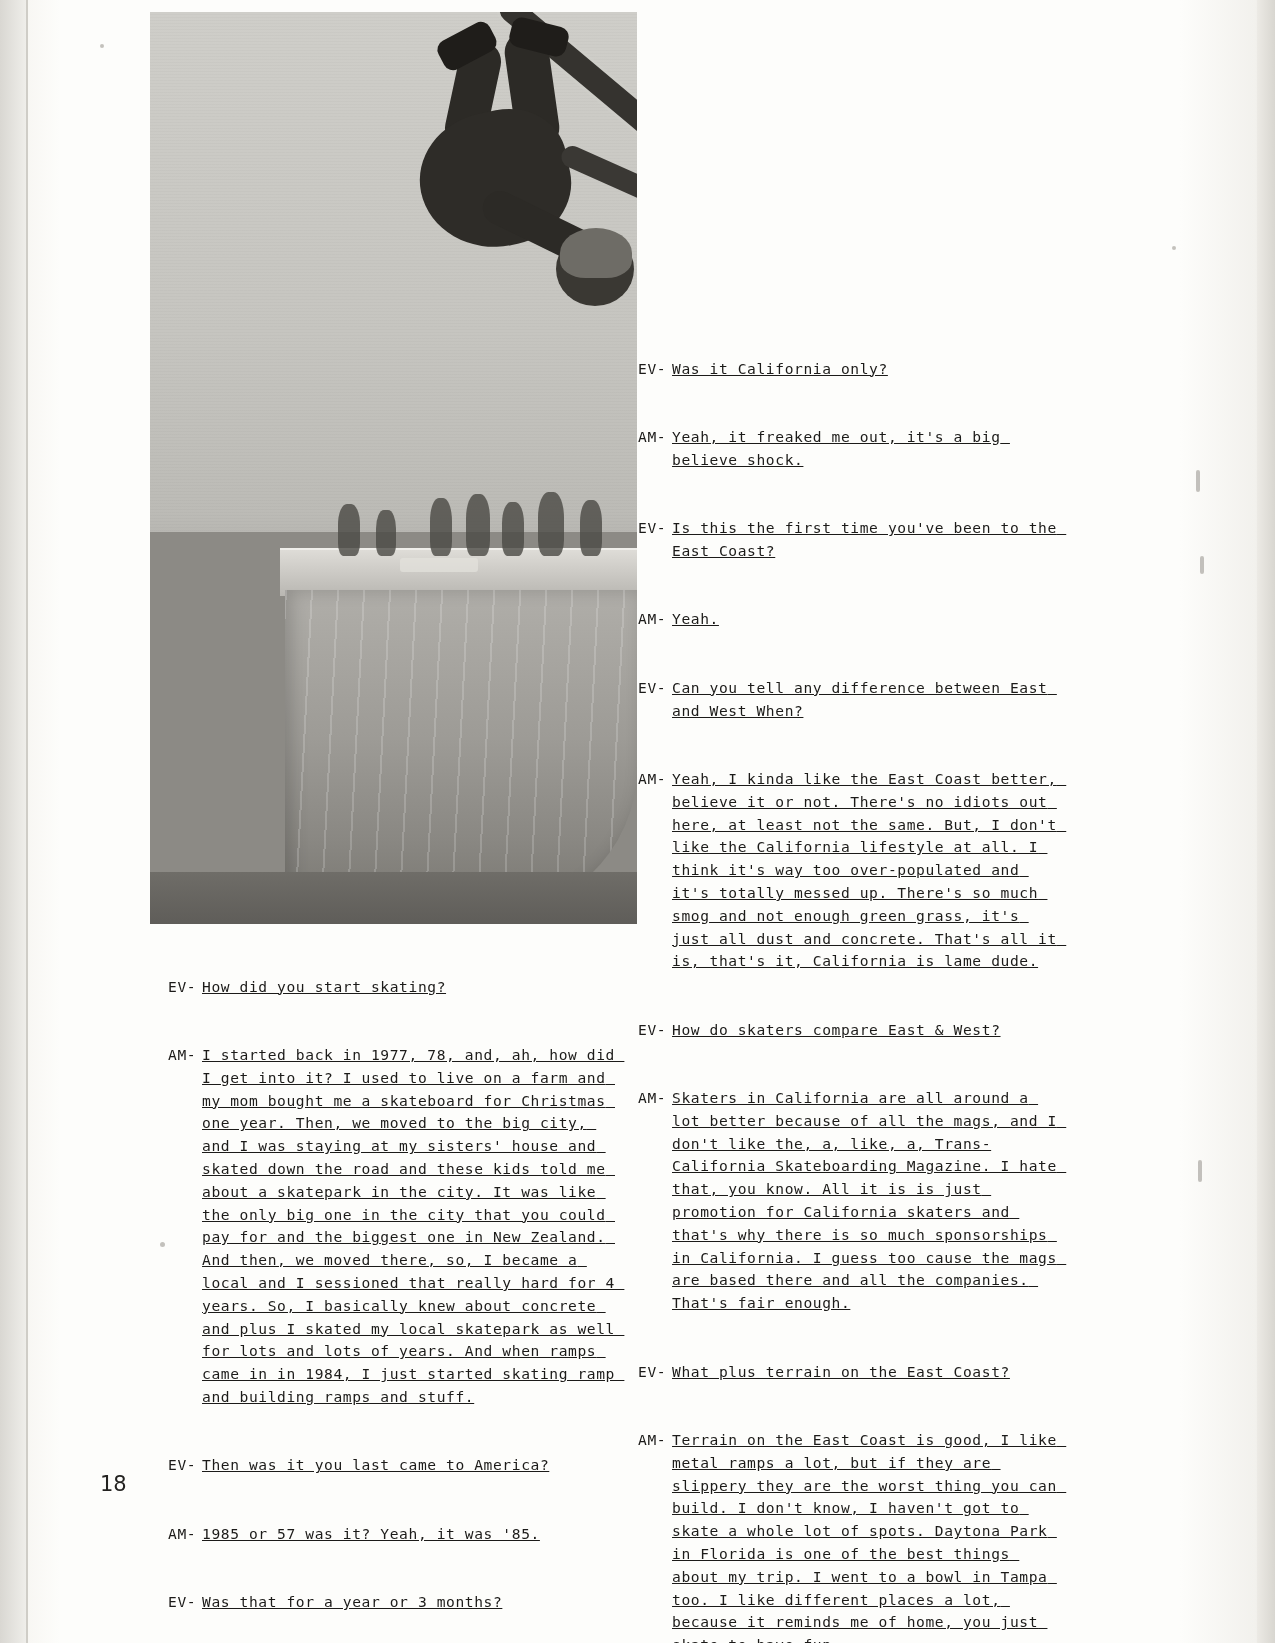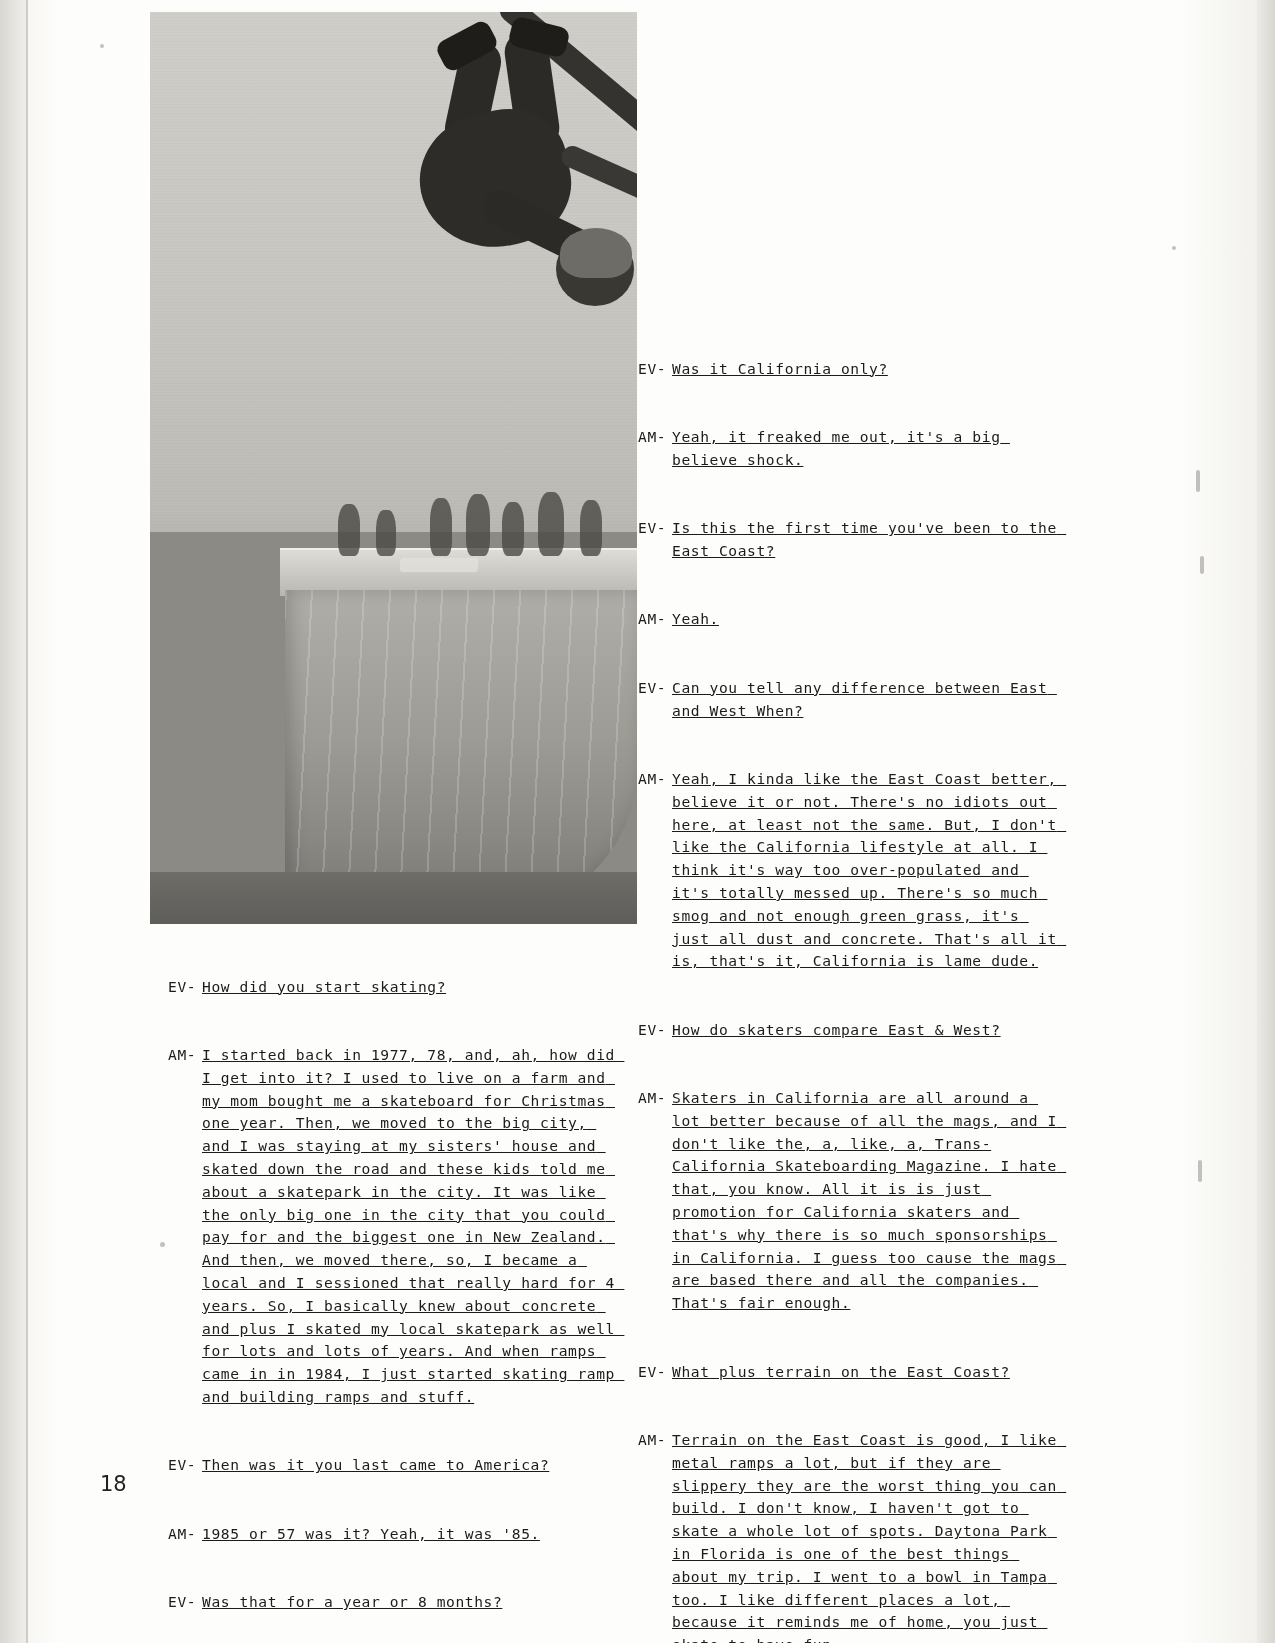--- a/index.html
+++ b/index.html
@@ -271,21 +271,21 @@
     <div class="qa">
       <span class="spk">EV-</span>
       <span class="utt">Then was it you last came to America?</span>
     </div>
     <div class="qa">
       <span class="spk">AM-</span>
       <span class="utt">1985 or 57 was it? Yeah, it was '85.</span>
     </div>
     <div class="qa">
       <span class="spk">EV-</span>
-      <span class="utt">Was that for a year or 8 months?</span>
+      <span class="utt">Was that for a year or 3 months?</span>
     </div>
     
     
     
   </div>
 
   <div class="col col-right">
     <div class="qa">
       <span class="spk">EV-</span>
       <span class="utt">Was it California only?</span>

